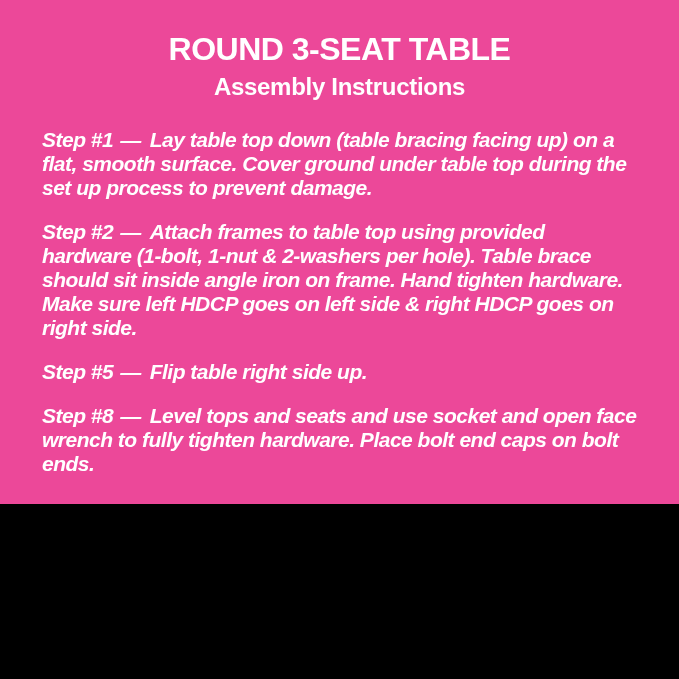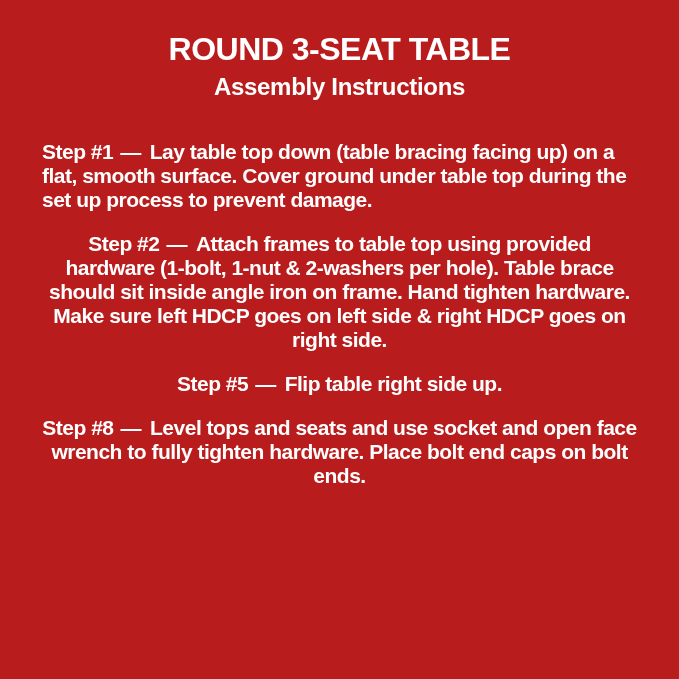--- a/index.html
+++ b/index.html
@@ -10,22 +10,22 @@
   body {
     width: 679px;
     height: 679px;
     overflow: hidden;
     font-family: "Liberation Sans", sans-serif;
     color: #ffffff;
   }
   .sheet {
     box-sizing: border-box;
     width: 679px;
-    height: 679px;
-    background: #b91c1c;
+    height: 504px;
+    background: #ec4899;
     padding: 30px 42px 16px 42px;
   }
   .title {
     margin: 0;
     text-align: center;
     font-size: 32px;
     line-height: 38px;
     font-weight: 700;
     letter-spacing: -0.5px;
     color: #ffffff;
@@ -33,34 +33,34 @@
   .subtitle {
     margin: 4px 0 0 0;
     text-align: center;
     font-size: 24px;
     line-height: 30px;
     font-weight: 700;
     letter-spacing: -0.3px;
     color: #ffffff;
   }
   .steps {
-    margin-top: 38px;
+    margin-top: 26px;
+    font-style: italic;
   }
   .step {
     margin: 0;
     font-size: 21px;
     line-height: 24px;
     font-weight: 700;
     letter-spacing: -0.5px;
     color: #ffffff;
     text-align: left;
   }
   .step + .step {
     margin-top: 20px;
-    text-align: center;
   }
   .step-sep {
     display: inline-block;
     margin: 0 9px 0 7px;
   }
 </style>
 </head>
 <body style="background: rgb(0, 0, 0); color: rgb(255, 255, 255);">
 
 <div class="sheet">

